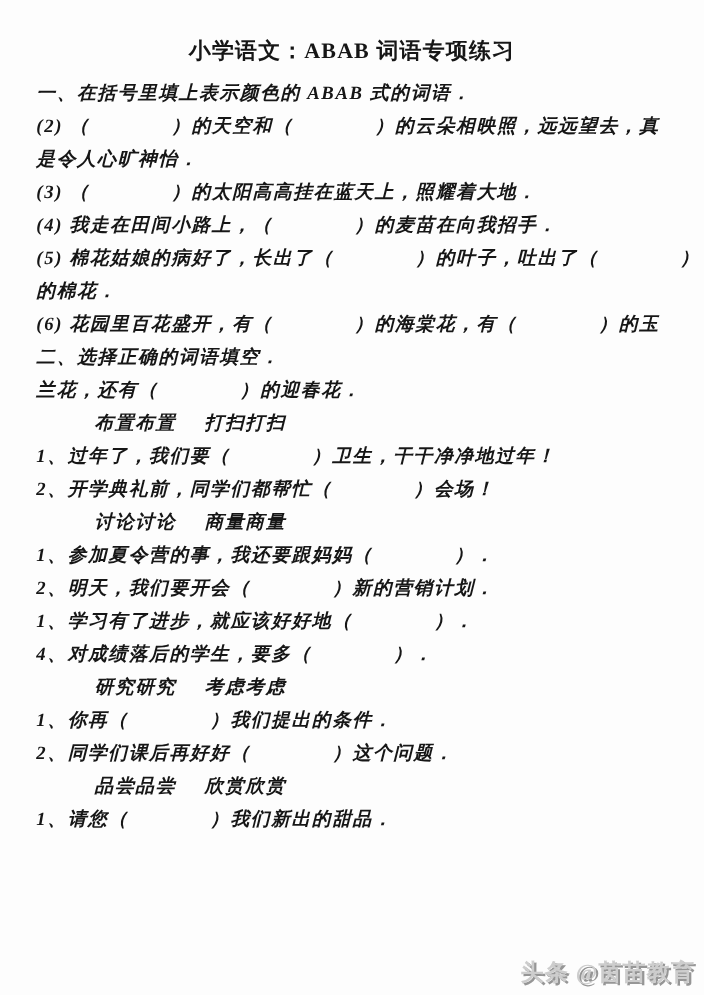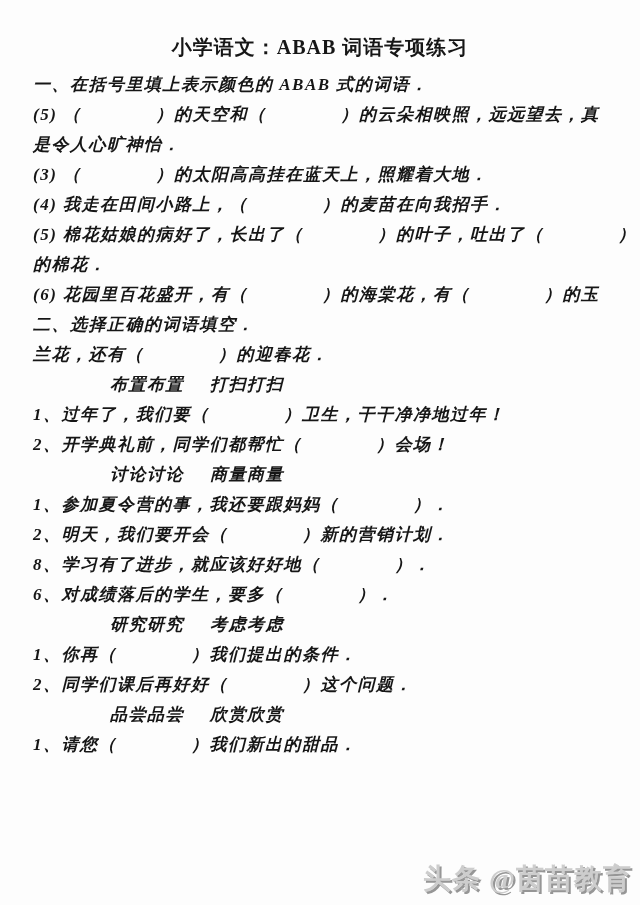--- a/index.html
+++ b/index.html
@@ -25,43 +25,43 @@
   }
   .line {
     margin: 0;
     font-size: 17px;
     line-height: 30px;
     letter-spacing: 1.5px;
     white-space: nowrap;
     font-style: italic;
   }
   .wordbank { padding-left: 53px; }
-  .wb { display: inline-block; margin-left: 24px; }
+  .wb { display: inline-block; }
   .wb + .wb { margin-left: 26px; }
   .watermark {
     position: absolute;
     right: 8px;
     bottom: 7px;
-    font-size: 28px;
+    font-size: 21px;
     letter-spacing: 1px;
     font-weight: bold;
     color: #cdcdcd;
     text-shadow: 2px 2px 0 #969696;
     white-space: nowrap;
   }
 </style>
 </head>
 <body>
 
 <div class="page">
 
   <h1 class="title">小学语文：ABAB 词语专项练习</h1>
 
   <p class="line heading">一、在括号里填上表示颜色的 ABAB 式的词语．</p>
-  <p class="line">(5) （　　　　）的天空和（　　　　）的云朵相映照，远远望去，真</p>
+  <p class="line">(2) （　　　　）的天空和（　　　　）的云朵相映照，远远望去，真</p>
   <p class="line">是令人心旷神怡．</p>
   <p class="line">(3) （　　　　）的太阳高高挂在蓝天上，照耀着大地．</p>
   <p class="line">(4) 我走在田间小路上，（　　　　）的麦苗在向我招手．</p>
   <p class="line">(5) 棉花姑娘的病好了，长出了（　　　　）的叶子，吐出了（　　　　）</p>
   <p class="line">的棉花．</p>
   <p class="line">(6) 花园里百花盛开，有（　　　　）的海棠花，有（　　　　）的玉</p>
   <p class="line heading">二、选择正确的词语填空．</p>
 
   <p class="line">兰花，还有（　　　　）的迎春花．</p>
 
@@ -70,22 +70,22 @@
   </p>
   <p class="line">1、过年了，我们要（　　　　）卫生，干干净净地过年！</p>
   <p class="line">2、开学典礼前，同学们都帮忙（　　　　）会场！</p>
 
   <p class="line wordbank">
     <span class="wb">讨论讨论</span><span class="wb">商量商量</span>
   </p>
   <p class="line">1、参加夏令营的事，我还要跟妈妈（　　　　）．</p>
   <p class="line">2、明天，我们要开会（　　　　）新的营销计划．</p>
 
-  <p class="line">8、学习有了进步，就应该好好地（　　　　）．</p>
-  <p class="line">6、对成绩落后的学生，要多（　　　　）．</p>
+  <p class="line">1、学习有了进步，就应该好好地（　　　　）．</p>
+  <p class="line">4、对成绩落后的学生，要多（　　　　）．</p>
 
   <p class="line wordbank">
     <span class="wb">研究研究</span><span class="wb">考虑考虑</span>
   </p>
   <p class="line">1、你再（　　　　）我们提出的条件．</p>
   <p class="line">2、同学们课后再好好（　　　　）这个问题．</p>
 
   <p class="line wordbank">
     <span class="wb">品尝品尝</span><span class="wb">欣赏欣赏</span>
   </p>

